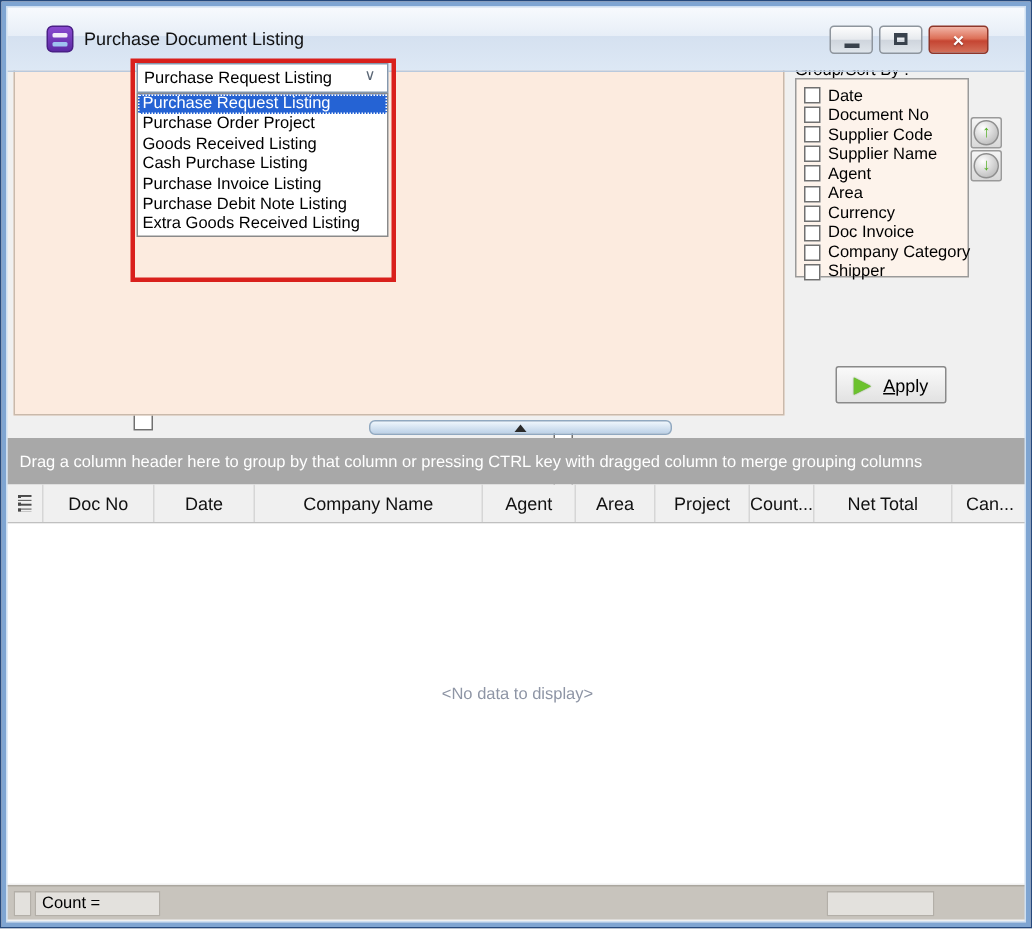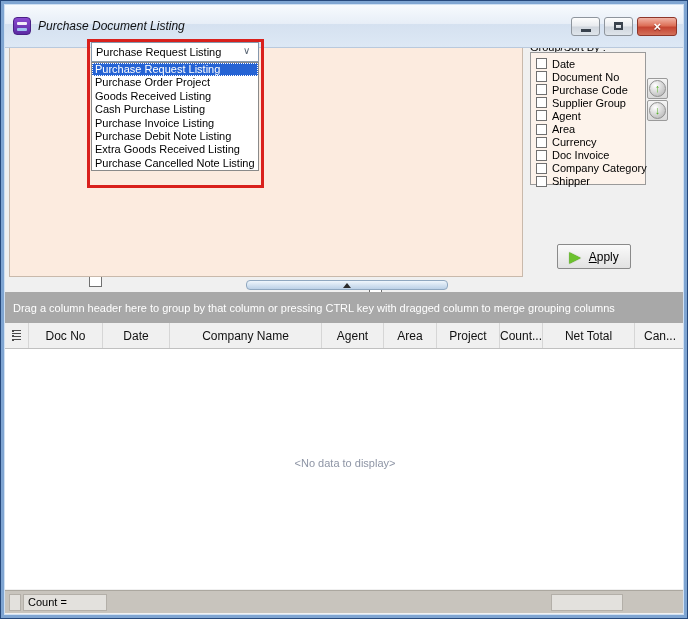--- a/index.html
+++ b/index.html
@@ -14,21 +14,21 @@
     box-shadow: inset 0 0 0 1px #cfe0f2; pointer-events:none; z-index:60;
   }
   .abs { position:absolute; }
   .lbl { font-size:11px; color:#000; white-space:nowrap; }
 
   
   .titlebar {
     left:4px; top:4px; width:680px; height:43px;
     background:linear-gradient(#f7fafd, #e7eef7 45%, #d5e1f0 46%, #dde8f5);
     border-bottom:1px solid #b9c9dd;
-    display:flex; align-items:center; padding:0 8px; z-index:5;font-style:italic;
+    display:flex; align-items:center; padding:0 26px; z-index:5;
   }
   .app-icon {
     width:18px; height:18px; border-radius:4px; margin-right:7px;
     background:linear-gradient(#8a4ad0, #5c2aa4);
     border:1px solid #4a2086; position:relative;
   }
   .app-icon::after { content:''; position:absolute; left:3px; top:4px; width:10px; height:3px; background:#fff; border-radius:1px; opacity:.9; }
   .app-icon::before { content:''; position:absolute; left:3px; bottom:3px; width:10px; height:3px; background:#9fc2f0; border-radius:1px; }
   .title-text { font-size:12px; color:#111; }
   .winbtns { margin-left:auto; display:flex; gap:4px; align-items:center; }
@@ -256,25 +256,25 @@
     <div class="gs-row">
         <span class="gs-cb"></span>
         <span class="gs-label">Date</span>
       </div>
     <div class="gs-row">
         <span class="gs-cb"></span>
         <span class="gs-label">Document No</span>
       </div>
     <div class="gs-row">
         <span class="gs-cb"></span>
-        <span class="gs-label">Purchase Code</span>
-      </div>
-    <div class="gs-row">
-        <span class="gs-cb"></span>
-        <span class="gs-label">Supplier Group</span>
+        <span class="gs-label">Supplier Code</span>
+      </div>
+    <div class="gs-row">
+        <span class="gs-cb"></span>
+        <span class="gs-label">Supplier Name</span>
       </div>
     <div class="gs-row">
         <span class="gs-cb"></span>
         <span class="gs-label">Agent</span>
       </div>
     <div class="gs-row">
         <span class="gs-cb"></span>
         <span class="gs-label">Area</span>
       </div>
     <div class="gs-row">
@@ -309,21 +309,20 @@
   <div class="abs combo" style="left:90px; top:41px; width:168px; z-index:6;">Purchase Request Listing</div>
   <div class="abs chev" style="left:242px; top:44px; z-index:7;">∨</div>
   <div class="abs dd-popup" style="left:90px; top:61px; width:168px;">
     <div class="dd-item sel">Purchase Request Listing</div>
     <div class="dd-item">Purchase Order Project</div>
     <div class="dd-item">Goods Received Listing</div>
     <div class="dd-item">Cash Purchase Listing</div>
     <div class="dd-item">Purchase Invoice Listing</div>
     <div class="dd-item">Purchase Debit Note Listing</div>
     <div class="dd-item">Extra Goods Received Listing</div>
-    <div class="dd-item">Purchase Cancelled Note Listing</div>
   </div>
   <div class="abs red-outline" style="left:86px; top:38px; width:177px; height:149px;"></div>
 
   <div class="abs split-pill">
     <div class="caret-up"></div>
   </div>
 
   <div class="abs groupby-bar">
     <span>Drag a column header here to group by that column or pressing CTRL key with dragged column to merge grouping columns</span>
   </div>

